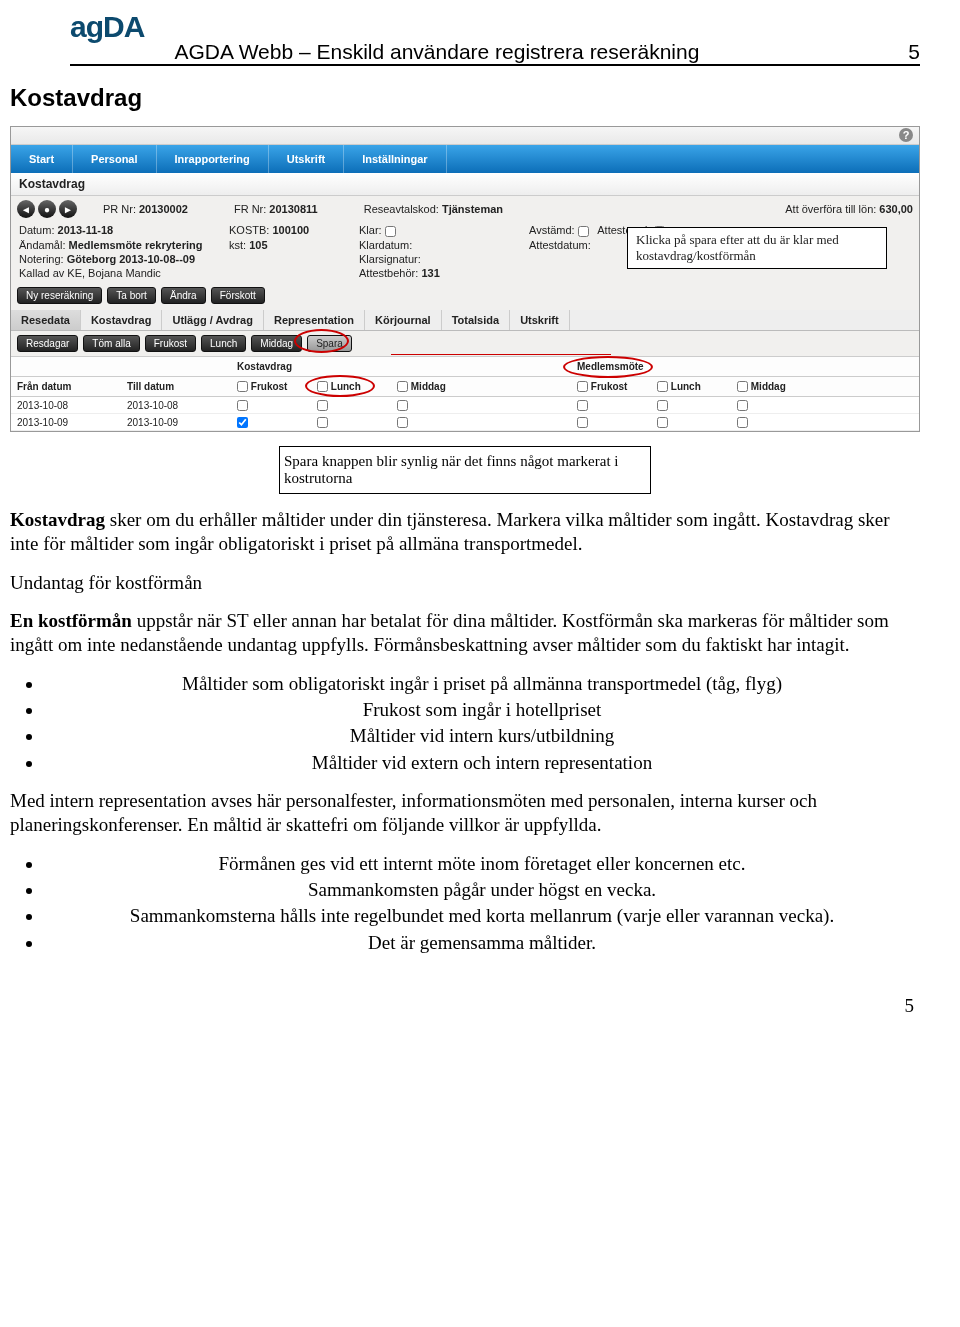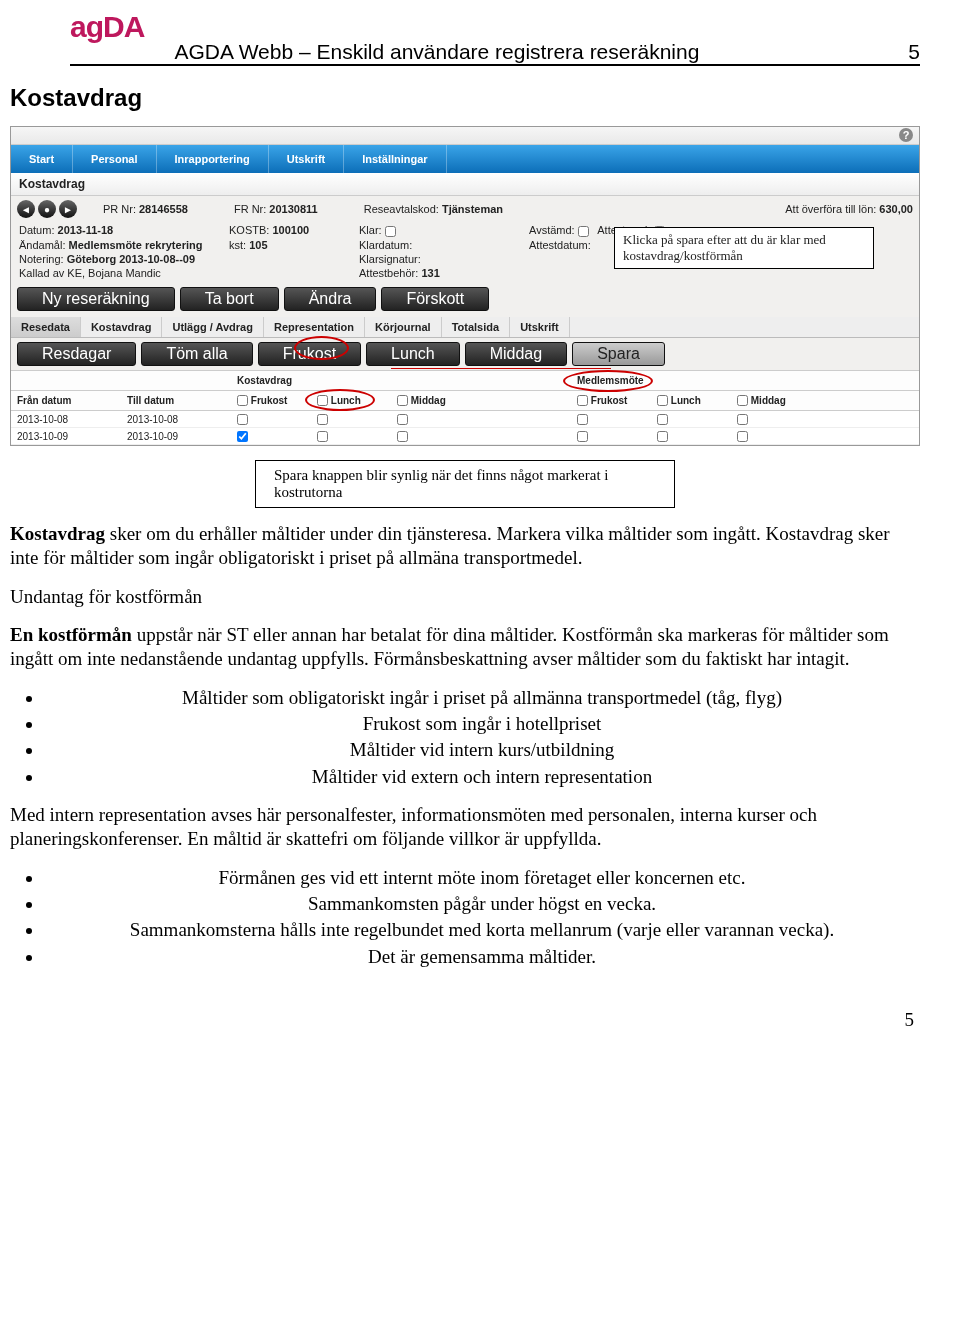--- a/index.html
+++ b/index.html
@@ -1,53 +1,53 @@
 <!DOCTYPE html>
 <html><head>
 <meta charset="utf-8">
 <style>
   * { box-sizing: border-box; margin: 0; padding: 0; }
   body { font-family: Arial, sans-serif; font-size: 14px; background: #fff; color: #000; width: 960px; }
   .page { padding: 10px 40px 30px 10px; }
   .logo-row { display: flex; align-items: flex-end; }
-  .logo { font-size: 30px; font-weight: 900; letter-spacing: -1px; color: #be185d; margin-left: 60px; }
+  .logo { font-size: 30px; font-weight: 900; letter-spacing: -1px; color: #0c4a6e; margin-left: 60px; }
   .header-line { border-bottom: 2px solid #000; display: flex; align-items: baseline; margin-top: -4px; margin-left: 60px; margin-right: 0; }
   .header-title { margin: 0 auto; font-size: 21px; }
   .page-num-top { font-size: 21px; margin-left: auto; }
   h1.section { font-size: 24px; font-weight: bold; margin: 18px 0 14px 0; }
 
   
   .app { border: 1px solid #999; background: #f1f0ee; font-size: 11px; font-family: Verdana, Arial, sans-serif; color: #222; position: relative; }
   .topbar { background: linear-gradient(#f6f6f6,#e9e9e9); height: 18px; border-bottom: 1px solid #ccc; position: relative; }
   .help-ic { position: absolute; right: 6px; top: 1px; width: 14px; height: 14px; border-radius: 50%; background: #888; color: #fff; font-size: 11px; line-height: 14px; text-align: center; font-weight: bold; }
   .mainmenu { background: linear-gradient(#3aa4e8,#0c6eb8); color: #fff; display: flex; padding: 0; font-weight: bold; }
   .mainmenu div { padding: 8px 18px; border-right: 1px solid rgba(255,255,255,0.3); cursor: pointer; }
   .breadcrumb { background: linear-gradient(#fff,#eee); padding: 4px 8px; font-size: 12px; font-weight: bold; border-bottom: 1px solid #ccc; }
   .toolrow { display: flex; align-items: center; gap: 3px; padding: 4px 6px; flex-wrap: wrap; }
   .circ { width: 18px; height: 18px; border-radius: 50%; background: linear-gradient(#666,#111); color:#fff; font-size:10px; display:flex;align-items:center;justify-content:center;font-weight:bold;}
   .kv { font-size: 11px; }
   .kv b { font-weight: bold; }
   .info-grid { display: grid; grid-template-columns: 210px 130px 170px 1fr; gap: 2px 0; padding: 2px 8px 6px 8px; background: #f1f0ee; }
   .cell { font-size: 11px; }
   .small-cb { width: 11px; height: 11px; vertical-align: middle; }
-  .btn-dark { background: linear-gradient(#555,#222); color: #fff; border-radius: 3px; padding: 2px 24px; font-size: 16px; display: inline-block; margin-right: 2px; cursor: pointer; border: 1px solid #111; }
+  .btn-dark { background: linear-gradient(#555,#222); color: #fff; border-radius: 3px; padding: 2px 8px; font-size: 10px; display: inline-block; margin-right: 2px; cursor: pointer; border: 1px solid #111; }
   .btn-row { padding: 2px 6px 6px 6px; }
   .tabs { display: flex; border-bottom: 1px solid #bbb; background: #eee; font-size: 11px; }
   .tabs div { padding: 4px 10px; border-right: 1px solid #ccc; cursor: pointer; font-weight: bold; }
   .tabs .active { background: linear-gradient(#ddd,#ccc); }
   .subbtns { display: flex; gap: 3px; padding: 4px 6px; position: relative; }
-  .callout { position: absolute; right: 37px; top: -26px; background: #fff; border: 1px solid #000; padding: 4px 8px; width: 260px; font-family: Georgia, serif; font-size: 13px; z-index: 5; }
+  .callout { position: absolute; right: 24px; top: -26px; background: #fff; border: 1px solid #000; padding: 4px 8px; width: 260px; font-family: Georgia, serif; font-size: 13px; z-index: 5; }
   .spara-circle { position: absolute; border: 2px solid #c00; border-radius: 50%; }
   .kost-hdr { display: grid; grid-template-columns: 110px 110px 80px 80px 80px 100px 80px 80px 80px; padding: 4px 6px; background: #fdfdfd; border-top: 1px solid #ccc; border-bottom: 1px solid #ccc; font-size: 10px; font-weight: bold; align-items: end; }
   .kost-row { display: grid; grid-template-columns: 110px 110px 80px 80px 80px 100px 80px 80px 80px; padding: 2px 6px; background: #fff; border-bottom: 1px solid #eee; font-size: 10px; align-items: center; }
   .group-label { font-size: 10px; font-weight: bold; }
   .big-redcircle { position:absolute; border:2px solid #c00; border-radius:50%; }
 
   
-  .caption-box { font-family: Georgia, 'Times New Roman', serif; border: 1px solid #000; padding: 6px 18px; font-size: 15px; width: 420px; margin: 14px auto; }
+  .caption-box { font-family: Georgia, 'Times New Roman', serif; border: 1px solid #000; padding: 6px 4px; font-size: 15px; width: 372px; margin: 14px auto; }
 
   
   .body-text { font-family: Georgia, 'Times New Roman', serif; font-size: 19px; line-height: 1.28; margin-top: 8px; }
   .body-text p { margin: 0 0 14px 0; }
   .body-text ul { margin: 0 0 14px 34px; text-align: center; }
   .body-text li { margin-bottom: 2px; }
   .footer-num { text-align: right; font-family: Georgia, serif; font-size: 19px; margin-top: 40px; margin-right: 6px; }
 </style>
 </head>
 <body>
@@ -75,21 +75,21 @@
       <div>Inställningar</div>
     </div>
     <div class="breadcrumb">Kostavdrag</div>
 
     <div class="toolrow">
       <span class="circ">◄</span>
       <span class="circ">●</span>
       <span class="circ">►</span>
       <span style="width:20px"></span>
       <span class="kv">PR Nr:</span>
-      <span class="kv"><b>28146558</b></span>
+      <span class="kv"><b>20130002</b></span>
       <span style="width:40px"></span>
       <span class="kv">FR Nr:</span>
       <span class="kv"><b>20130811</b></span>
       <span style="width:40px"></span>
       <span class="kv">Reseavtalskod:</span>
       <span class="kv"><b>Tjänsteman</b></span>
       <span style="margin-left:auto" class="kv">Att överföra till lön:</span>
       <span class="kv"><b>630,00</b></span>
     </div>
 

